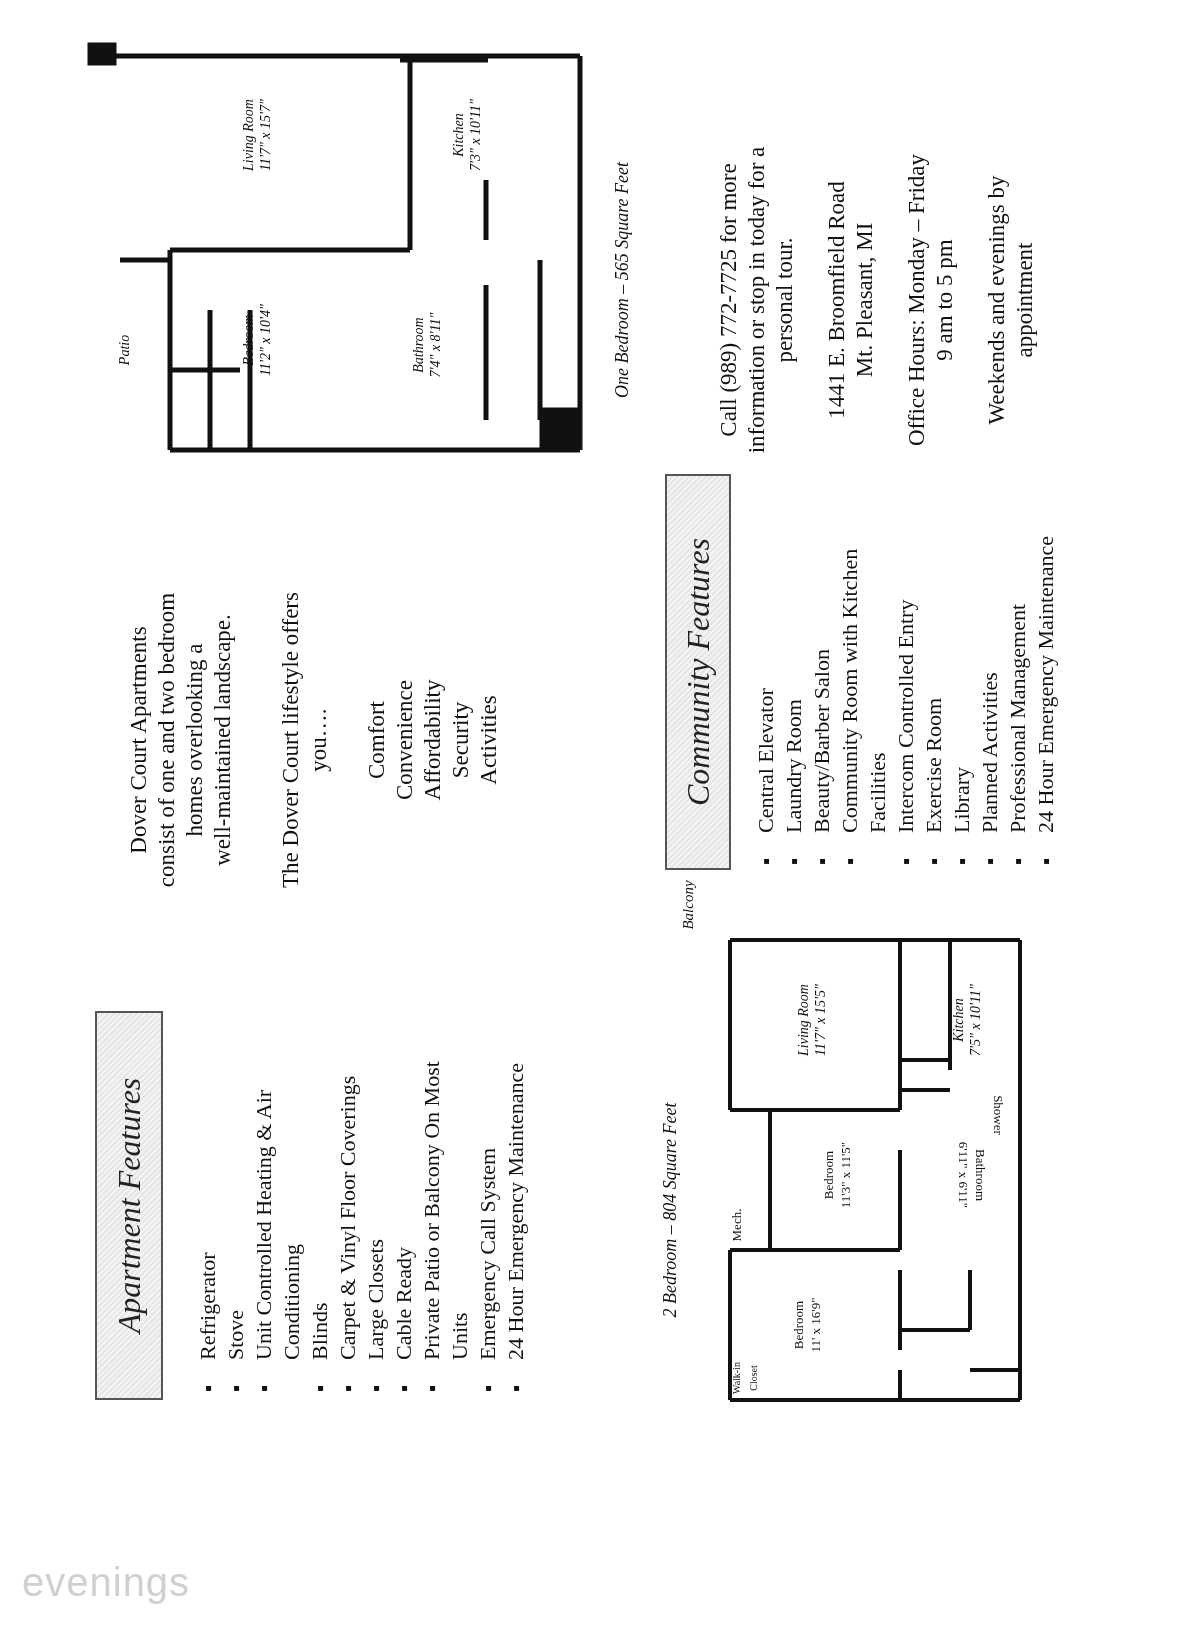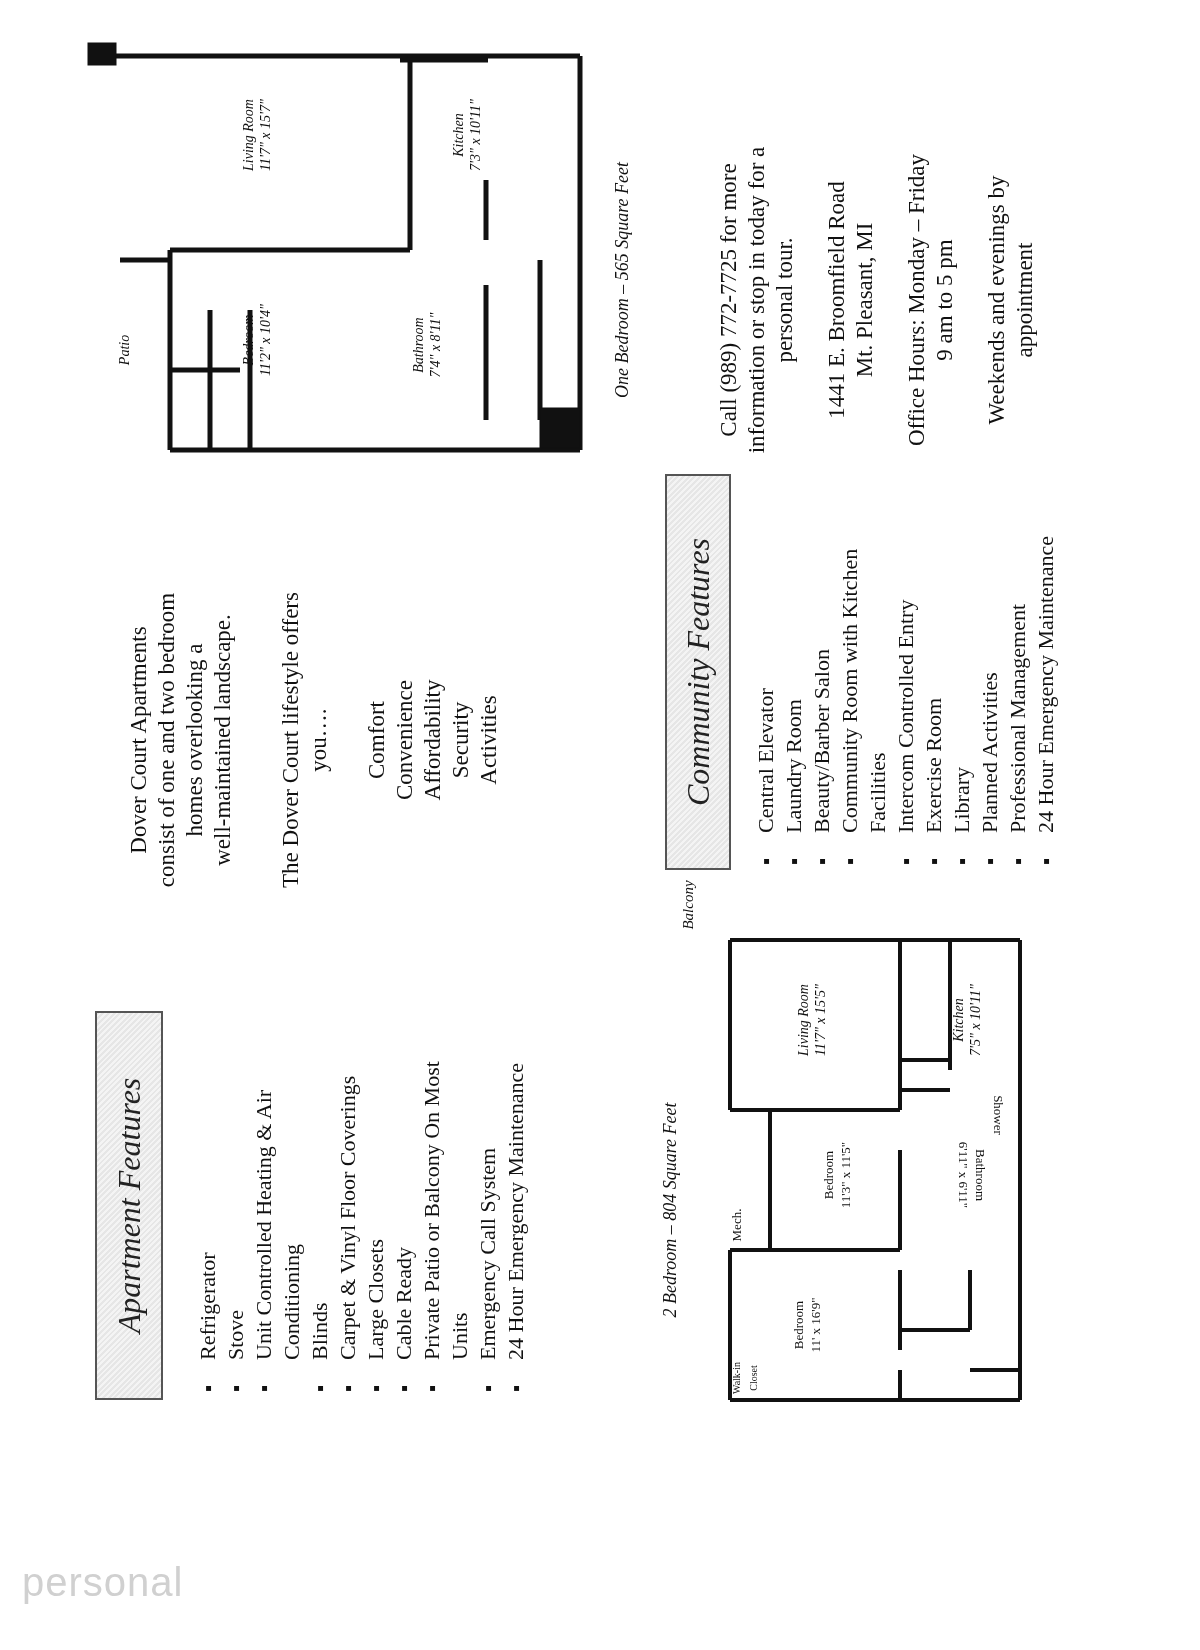--- a/index.html
+++ b/index.html
@@ -198,13 +198,13 @@
     <div class="room up" style="left:12px; top:8px; width:40px; font-size:10px;">
       <div>Walk-in Closet</div>
     </div>
     <div class="room" style="left:460px; top:-40px; width:90px; font-size:15px;">
       <div>Balcony</div>
     </div>
   </div>
 
 </div>
 
-<div class="watermark">personal</div>
+<div class="watermark">evenings</div>
 
 </body></html>

